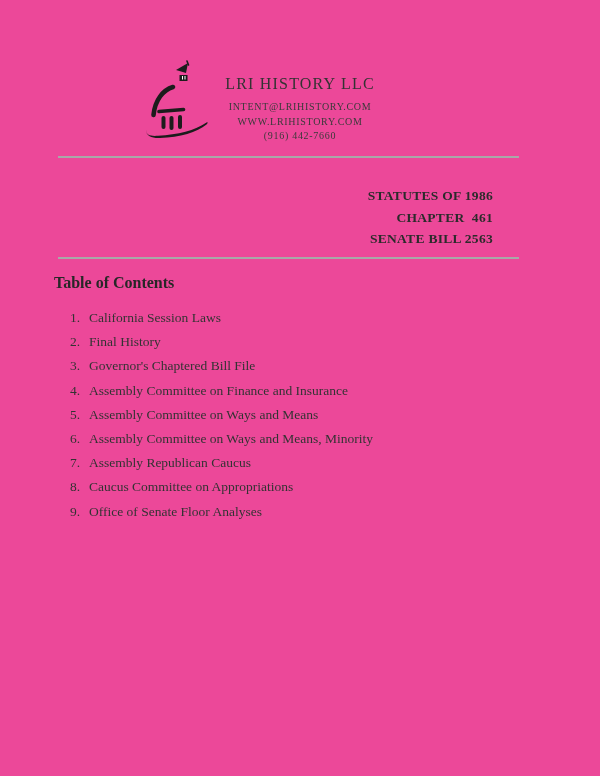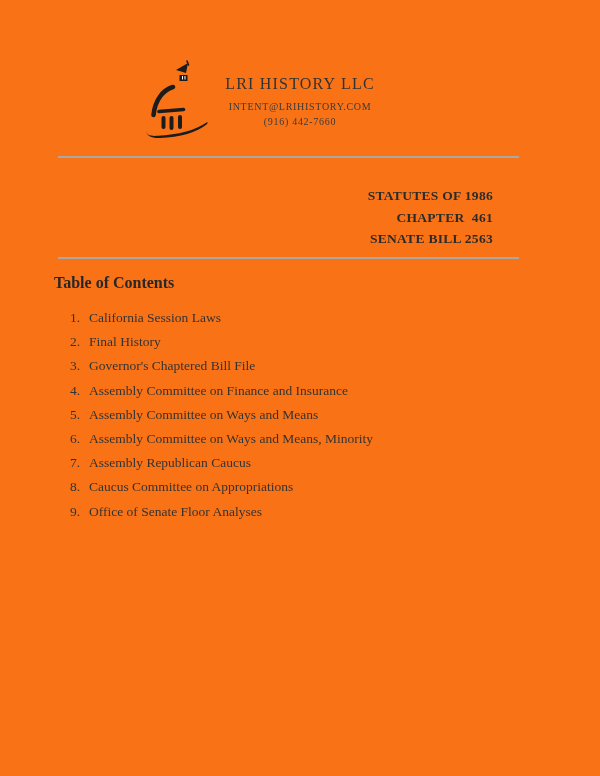--- a/index.html
+++ b/index.html
@@ -1,21 +1,21 @@
 <!DOCTYPE html>
 <html><head>
 <meta charset="utf-8">
 <style>
   * { margin: 0; padding: 0; box-sizing: border-box; }
   html, body { background: #ffffff; }
   .page {
     position: relative;
     width: 600px;
     height: 776px;
-    background: #f97316;
+    background: #ec4899;
     font-family: "Liberation Serif", "DejaVu Serif", serif;
     color: #2e2e2e;
     overflow: hidden;
   }
 
   
   .logo {
     position: absolute;
     left: 142px;
     top: 60px;
@@ -123,20 +123,21 @@
     <path d="M29.5 58 L29.5 68" stroke="#1c1c1c" stroke-width="4" stroke-linecap="round" fill="none"></path>
     <path d="M38 57 L38 67" stroke="#1c1c1c" stroke-width="4" stroke-linecap="round" fill="none"></path>
 
     <path d="M5 70 C 3.5 74.5 7 76.5 16 75.8 C 36 74.5 53 70.5 64.5 62.5 C 66 61.5 66 63 64.5 64.6 C 55 72.5 38 77.5 18 78 C 8 78.2 3 74.5 5 70 Z" fill="#1c1c1c"></path>
   </svg>
 
   <div class="letterhead-text">
     <div class="company-name">LRI HISTORY LLC</div>
     <div class="contact-lines">
       <div>INTENT@LRIHISTORY.COM</div>
+      <div>WWW.LRIHISTORY.COM</div>
       <div>(916) 442-7660</div>
     </div>
   </div>
 
   <div class="rule rule-top"></div>
   <div class="rule rule-mid"></div>
 
   <div class="reference">
     <div>STATUTES OF 1986</div>
     <div>CHAPTER  461</div>

